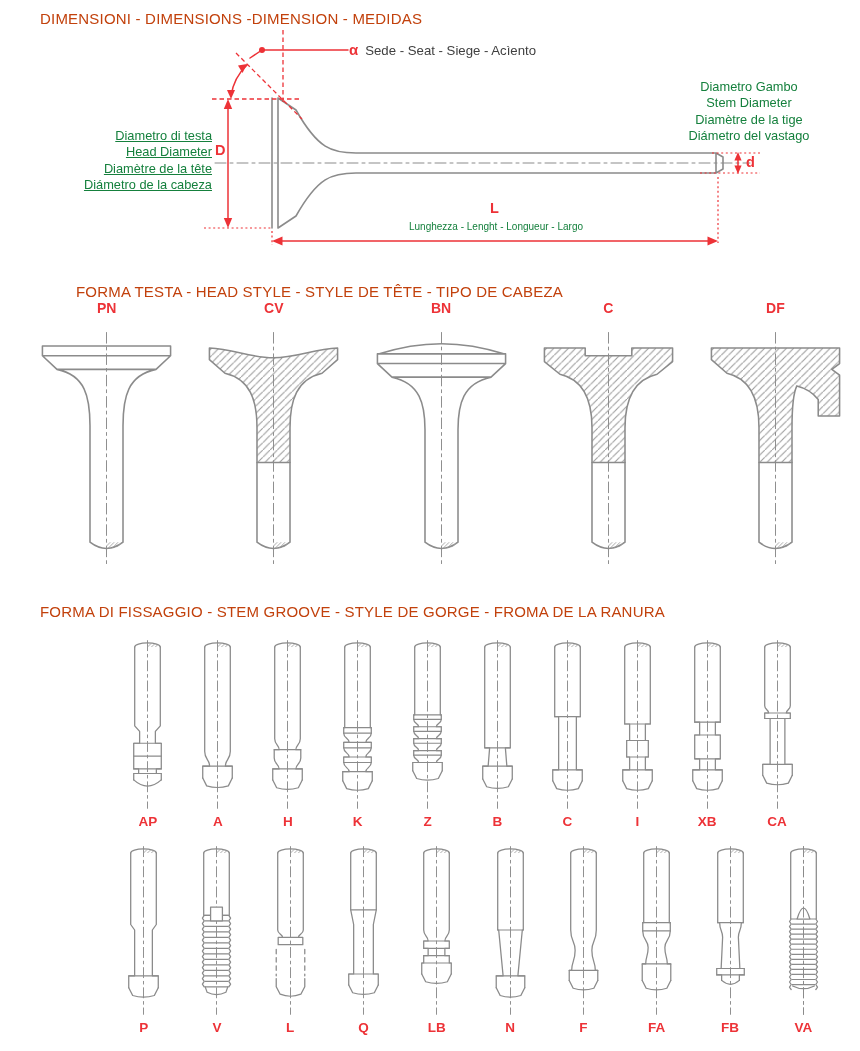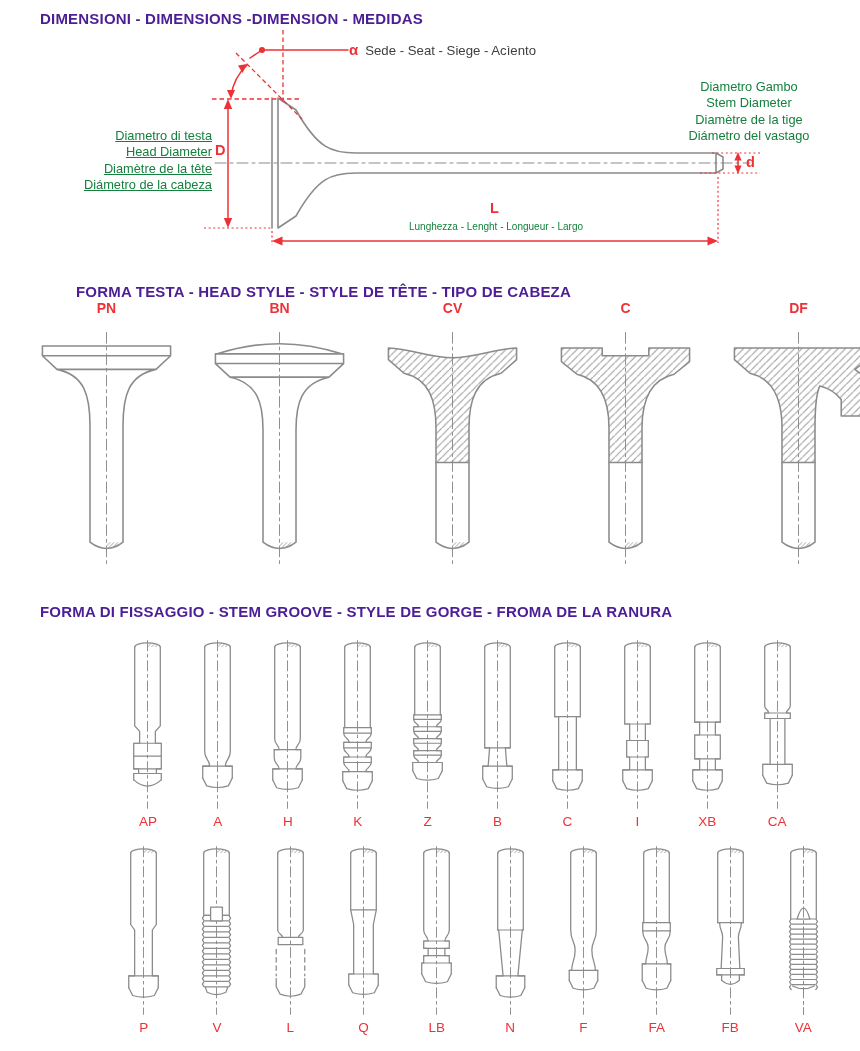--- a/index.html
+++ b/index.html
@@ -1,39 +1,39 @@
 <!DOCTYPE html>
 <html><head>
 <meta charset="utf-8">
 <style>
   html,body{margin:0;padding:0;background:#fff;}
   body{width:860px;height:1051px;position:relative;overflow:hidden;
        font-family:"Liberation Sans","DejaVu Sans",sans-serif;}
   .abs{position:absolute;}
-  .rtitle{color:#4c1d95;font-weight:700;font-size:15px;letter-spacing:.2px;white-space:nowrap;}
+  .rtitle{color:#c2410c;font-weight:400;font-size:15px;letter-spacing:.2px;white-space:nowrap;}
   .rsmall{color:#15803d;font-size:12.8px;line-height:16.4px;}
   .rsym{color:#ED3237;font-weight:700;font-size:14.5px;}
   .alpha-row{display:flex;gap:7px;align-items:baseline;white-space:nowrap;}
   .alpha-row .a{color:#ED3237;font-weight:700;font-size:15px;}
   .alpha-row .t{color:#404040;font-size:13.2px;}
   
   .g{fill:none;stroke:#8b8b8b;stroke-width:1.3;stroke-linejoin:round;stroke-linecap:round;}
   .g2{fill:none;stroke:#8b8b8b;stroke-width:1.6;stroke-linejoin:round;stroke-linecap:round;}
   .cl{stroke-dasharray:11 4 3 4;stroke-width:1;}
   .dsh{stroke-dasharray:5 4;}
   .hf{fill:url(#hsm);stroke:none;}
   .hfill{fill:url(#hbig);stroke:#8b8b8b;stroke-width:1.6;stroke-linejoin:round;}
   .r{fill:none;stroke:#ED3237;stroke-width:1.5;stroke-linecap:round;}
   .rd1{fill:none;stroke:#ED3237;stroke-width:1.3;stroke-dasharray:4.5 3;}
   .rd2{fill:none;stroke:#ED3237;stroke-width:1.2;stroke-dasharray:2 2.6;}
   .rf{fill:#ED3237;stroke:none;}
   
   .srow{position:absolute;display:flex;}
   .scol{flex:1;display:flex;flex-direction:column;align-items:center;}
-  .slabel{color:#ED3237;font-weight:400;font-size:13.5px;margin-top:2px;}
+  .slabel{color:#ED3237;font-weight:700;font-size:13.5px;margin-top:2px;}
   .hcol{flex:1;display:flex;flex-direction:column;align-items:center;}
   .hlabel{color:#ED3237;font-weight:700;font-size:14px;margin-bottom:2px;}
 </style>
 </head>
 <body>
 
 <svg width="0" height="0" style="position:absolute" aria-hidden="true">
   <defs>
     <pattern id="hsm" width="4" height="4" patternUnits="userSpaceOnUse">
       <path d="M0,4 L4,0" stroke="#9b9b9b" stroke-width="0.9"></path>
@@ -97,47 +97,47 @@
   <div>Head Diameter</div>
   <div>Diamètre de la tête</div>
   <div>Diámetro de la cabeza</div>
 </div>
 <div class="abs rsym" style="left:215px;top:142px;">D</div>
 
 <div class="abs rsym" style="left:490px;top:200px;">L</div>
 <div class="abs rsmall" style="left:320px;top:219px;width:352px;text-align:center;font-size:10px;">Lunghezza - Lenght - Longueur - Largo</div>
 
 <div class="abs rtitle" style="left:40px;top:283px;margin-left:36px;">FORMA TESTA - HEAD STYLE - STYLE DE TÊTE - TIPO DE CABEZA</div>
-<div class="srow" style="left:23px;top:300px;width:836px;gap:6px;">
+<div class="srow" style="left:23px;top:300px;width:836px;">
     <div class="hcol">
       <div class="hlabel">PN</div>
       <svg viewBox="0 0 172 268" width="167" height="262">
         <path class="g2" d="M20,28 H152 V38 H20 Z M20,38 L35,52 M152,38 L137,52 M35,52 H137 M35,52 C64,58 69,80 69,110 V230 M137,52 C108,58 103,80 103,110 V230 M69,230 Q86,243 103,230"></path>
-        <path class="hf" d="M86,230 H103 A17,6.5 0 0 1 86,236.5 Z"></path>
-        <path class="g2 cl" d="M86,14 V254"></path>
-      </svg>
-    </div>
-    <div class="hcol">
-      <div class="hlabel">BN</div>
-      <svg viewBox="0 0 172 268" width="167" height="262">
-        <path class="g2" d="M22,36 Q86,15 150,36 M20,36 H152 V46 H20 Z M20,46 L35,60 M152,46 L137,60 M35,60 H137 M35,60 C64,66 69,88 69,114 V230 M137,60 C108,66 103,88 103,114 V230 M69,230 Q86,243 103,230"></path>
         <path class="hf" d="M86,230 H103 A17,6.5 0 0 1 86,236.5 Z"></path>
         <path class="g2 cl" d="M86,14 V254"></path>
       </svg>
     </div>
     <div class="hcol">
       <div class="hlabel">CV</div>
       <svg viewBox="0 0 172 268" width="167" height="262">
         <path class="hfill" d="M20,30 C45,31 62,40 86,40 C110,40 127,31 152,30 L152,42 L136,56 C110,62 103,84 103,112 L103,148 L69,148 L69,112 C69,84 62,62 36,56 L20,42 Z"></path>
         <path class="g2" d="M69,148 V230 M103,148 V230 M69,230 Q86,243 103,230"></path>
         <path class="hf" d="M86,230 H103 A17,6.5 0 0 1 86,236.5 Z"></path>
         <path class="g2 cl" d="M86,14 V254"></path>
       </svg>
     </div>
     <div class="hcol">
+      <div class="hlabel">BN</div>
+      <svg viewBox="0 0 172 268" width="167" height="262">
+        <path class="g2" d="M22,36 Q86,15 150,36 M20,36 H152 V46 H20 Z M20,46 L35,60 M152,46 L137,60 M35,60 H137 M35,60 C64,66 69,88 69,114 V230 M137,60 C108,66 103,88 103,114 V230 M69,230 Q86,243 103,230"></path>
+        <path class="hf" d="M86,230 H103 A17,6.5 0 0 1 86,236.5 Z"></path>
+        <path class="g2 cl" d="M86,14 V254"></path>
+      </svg>
+    </div>
+    <div class="hcol">
       <div class="hlabel">C</div>
       <svg viewBox="0 0 172 268" width="167" height="262">
         <path class="hfill" d="M20,30 H62 V38 H110 V30 H152 L152,44 L136,57 C110,63 103,86 103,112 L103,148 L69,148 L69,112 C69,86 62,63 36,57 L20,44 Z"></path>
         <path class="g2" d="M69,148 V230 M103,148 V230 M69,230 Q86,243 103,230"></path>
         <path class="hf" d="M86,230 H103 A17,6.5 0 0 1 86,236.5 Z"></path>
         <path class="g2 cl" d="M86,14 V254"></path>
       </svg>
     </div>
     <div class="hcol">
       <div class="hlabel">DF</div>

